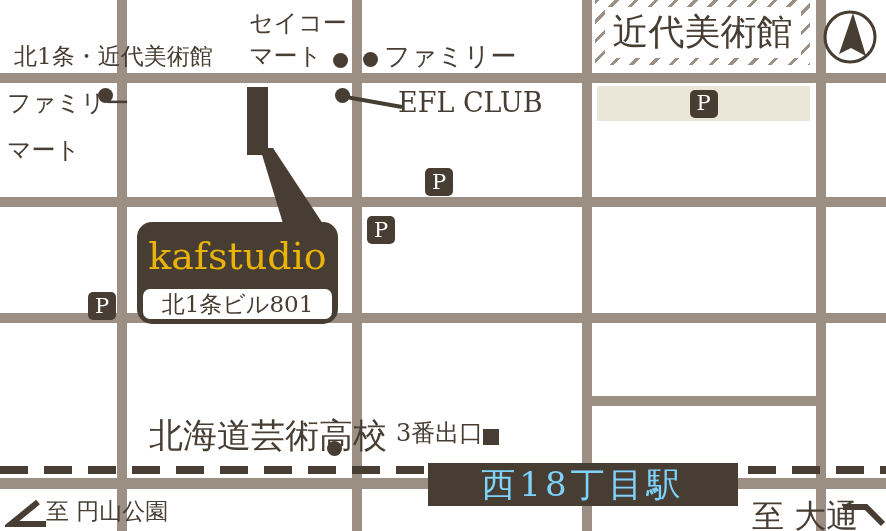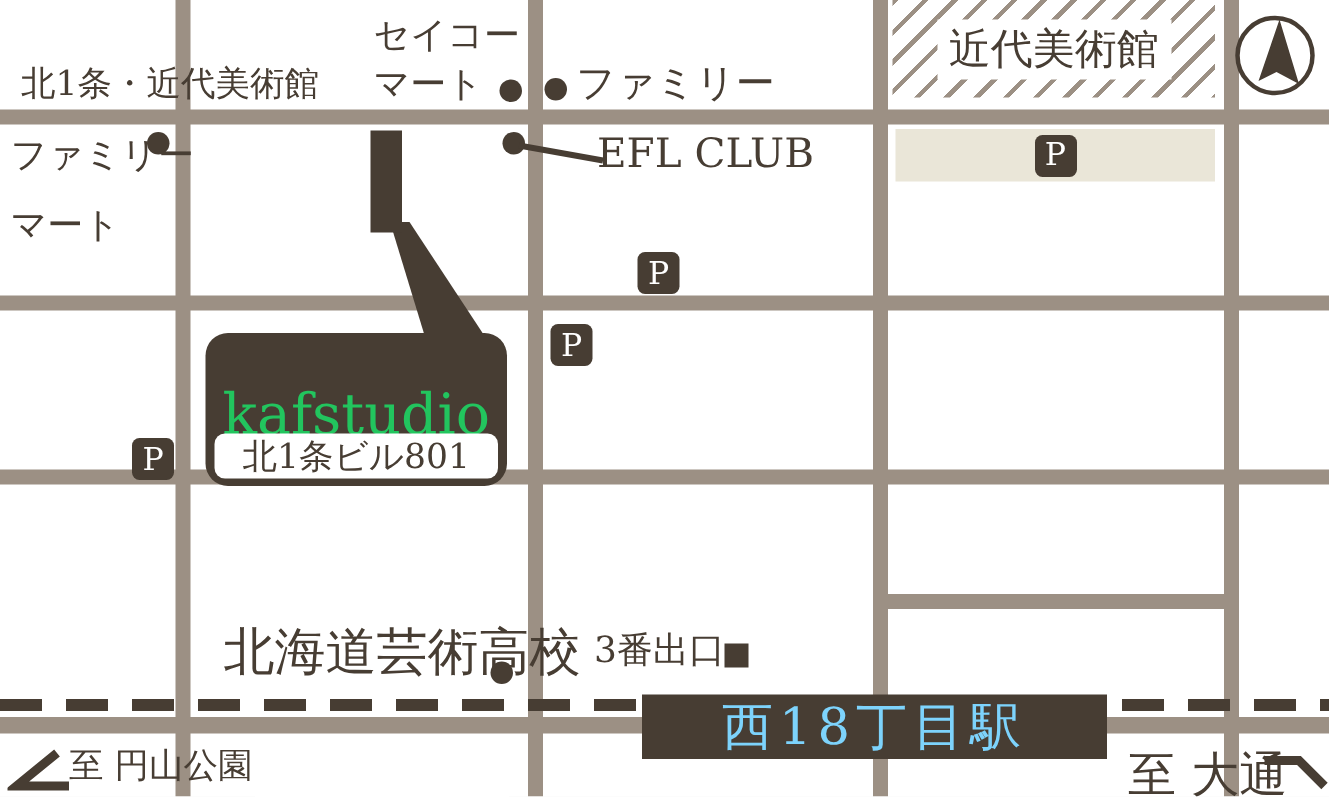--- a/index.html
+++ b/index.html
@@ -22,21 +22,21 @@
   .road.h{left:0;width:886px;height:10px;}
   .road.v{top:0;width:10px;height:531px;}
   .dot{position:absolute;width:15px;height:15px;border-radius:50%;background:var(--dark);}
   .label{position:absolute;white-space:nowrap;line-height:1.15;}
   .museum-box{
     position:absolute;left:595px;top:0;width:215px;height:65px;
     background:repeating-linear-gradient(135deg,var(--road) 0 3px,transparent 3px 14px);
     display:flex;align-items:center;justify-content:center;
   }
   .museum-box .museum-label{
-    background:var(--background);padding:1px 8px;font-size:28px;white-space:nowrap;
+    background:var(--background);padding:1px 8px;font-size:36px;white-space:nowrap;
   }
   .beige-lot{
     position:absolute;left:597px;top:86px;width:213px;height:35px;
     background:var(--beige);
     display:flex;align-items:center;justify-content:center;
   }
   .p-badge{
     width:28px;height:28px;border-radius:5px;
     background:var(--dark);color:#fff;
     display:flex;align-items:center;justify-content:center;
@@ -45,23 +45,23 @@
   .p-abs{position:absolute;}
   .building{position:absolute;left:247px;top:87px;width:21px;height:68px;background:var(--dark);}
   .overlay{position:absolute;left:0;top:0;pointer-events:none;}
   .fill-dark{fill:var(--dark);}
   .stroke-dark{stroke:var(--dark);fill:none;}
   .callout{
     position:absolute;left:137px;top:222px;width:201px;height:102px;
     background:var(--dark);border-radius:15px;
   }
   .callout .studio-name{
-    position:absolute;left:0;right:0;top:24px;height:60px;
+    position:absolute;left:0;right:0;top:4px;height:60px;
     display:flex;align-items:center;justify-content:center;
-    color:#22c55e;font-size:38px;white-space:nowrap;
+    color:#eab308;font-size:38px;white-space:nowrap;
   }
   .callout .address-strip{
     position:absolute;left:6px;right:6px;bottom:5px;height:30px;
     background:#fff;border-radius:7px;
     display:flex;align-items:center;justify-content:center;
     font-size:23px;color:var(--dark);white-space:nowrap;margin-top:41px;
   }
   .subway-line{
     position:absolute;left:0;top:466px;width:886px;height:8px;
     background:repeating-linear-gradient(90deg,var(--dark) 0 28px,transparent 28px 44px);

